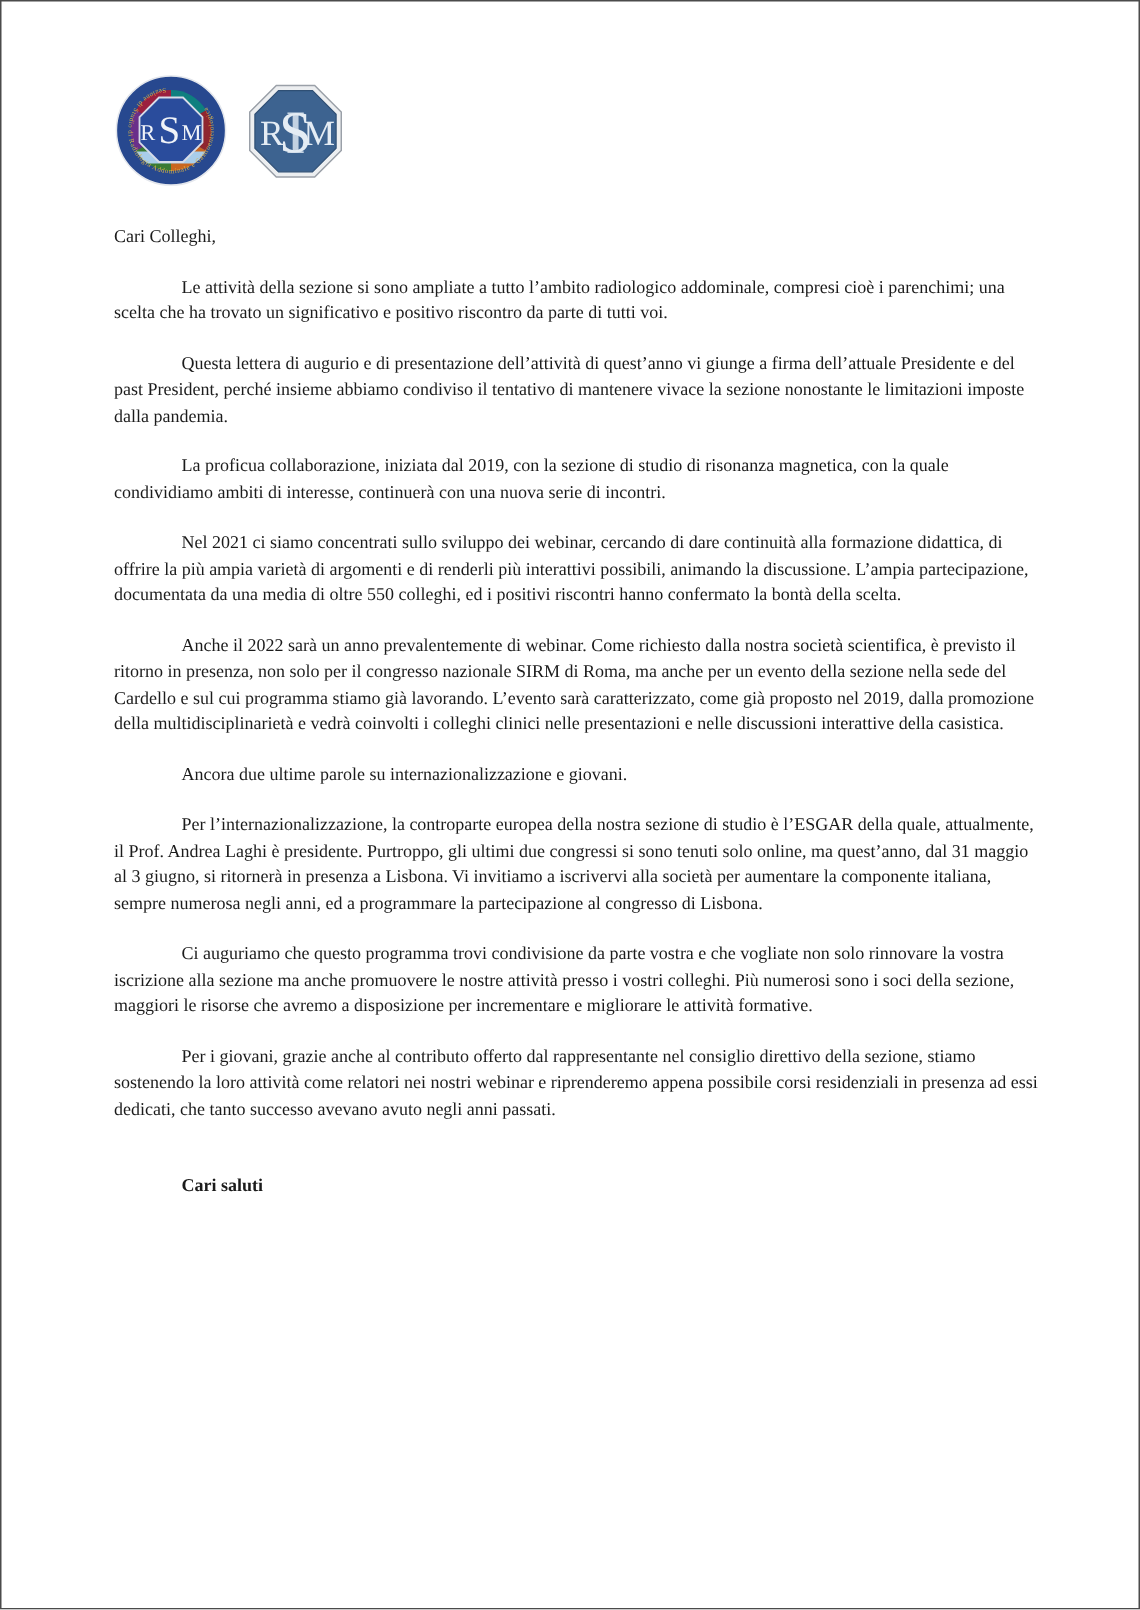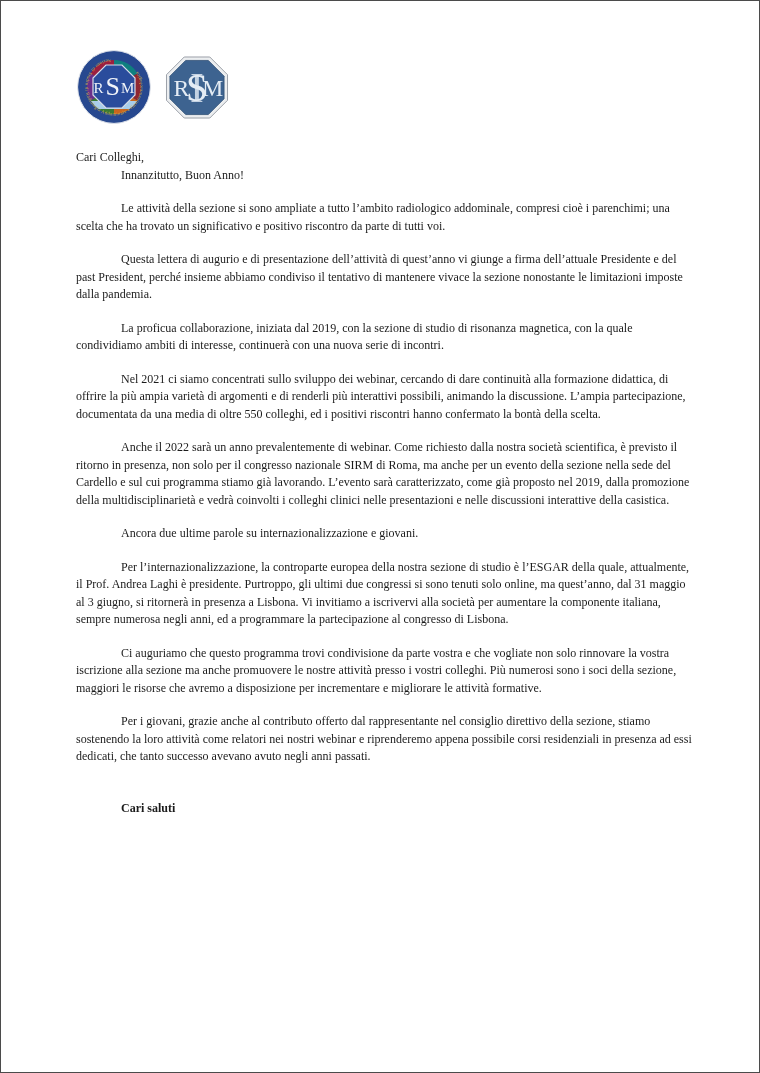--- a/index.html
+++ b/index.html
@@ -74,21 +74,20 @@
         <text x="16" y="41" text-anchor="middle" font-size="24" fill="#e4ecf4">R</text>
         <text x="48" y="41" text-anchor="middle" font-size="24" fill="#e4ecf4">M</text>
         <text x="32" y="47" text-anchor="middle" font-size="42" fill="#c3d2e2">I</text>
         <text x="32" y="46" text-anchor="middle" font-size="40" fill="#e4ecf4">S</text>
       </g>
     </svg>
   </div>
 
   <div class="content">
     <p class="salutation">Cari Colleghi,</p>
-    <p class="intro-line">Innanzitutto, Buon Anno!</p>
 
     <p class="para">Le attività della sezione si sono ampliate a tutto l’ambito radiologico addominale, compresi cioè i parenchimi; una scelta che ha trovato un significativo e positivo riscontro da parte di tutti voi.</p>
     <p class="para">Questa lettera di augurio e di presentazione dell’attività di quest’anno vi giunge a firma dell’attuale Presidente e del past President, perché insieme abbiamo condiviso il tentativo di mantenere vivace la sezione nonostante le limitazioni imposte dalla pandemia.</p>
     <p class="para">La proficua collaborazione, iniziata dal 2019, con la sezione di studio di risonanza magnetica, con la quale condividiamo ambiti di interesse, continuerà con una nuova serie di incontri.</p>
     <p class="para">Nel 2021 ci siamo concentrati sullo sviluppo dei webinar, cercando di dare continuità alla formazione didattica, di offrire la più ampia varietà di argomenti e di renderli più interattivi possibili, animando la discussione. L’ampia partecipazione, documentata da una media di oltre 550 colleghi, ed i positivi riscontri hanno confermato la bontà della scelta.</p>
     <p class="para">Anche il 2022 sarà un anno prevalentemente di webinar. Come richiesto dalla nostra società scientifica, è previsto il ritorno in presenza, non solo per il congresso nazionale SIRM di Roma, ma anche per un evento della sezione nella sede del Cardello e sul cui programma stiamo già lavorando. L’evento sarà caratterizzato, come già proposto nel 2019, dalla promozione della multidisciplinarietà e vedrà coinvolti i colleghi clinici nelle presentazioni e nelle discussioni interattive della casistica.</p>
     <p class="para">Ancora due ultime parole su internazionalizzazione e giovani.</p>
     <p class="para">Per l’internazionalizzazione, la controparte europea della nostra sezione di studio è l’ESGAR della quale, attualmente, il Prof. Andrea Laghi è presidente. Purtroppo, gli ultimi due congressi si sono tenuti solo online, ma quest’anno, dal 31 maggio al 3 giugno, si ritornerà in presenza a Lisbona. Vi invitiamo a iscrivervi alla società per aumentare la componente italiana, sempre numerosa negli anni, ed a programmare la partecipazione al congresso di Lisbona.</p>
     <p class="para">Ci auguriamo che questo programma trovi condivisione da parte vostra e che vogliate non solo rinnovare la vostra iscrizione alla sezione ma anche promuovere le nostre attività presso i vostri colleghi. Più numerosi sono i soci della sezione, maggiori le risorse che avremo a disposizione per incrementare e migliorare le attività formative.</p>
     <p class="para">Per i giovani, grazie anche al contributo offerto dal rappresentante nel consiglio direttivo della sezione, stiamo sostenendo la loro attività come relatori nei nostri webinar e riprenderemo appena possibile corsi residenziali in presenza ad essi dedicati, che tanto successo avevano avuto negli anni passati.</p>

